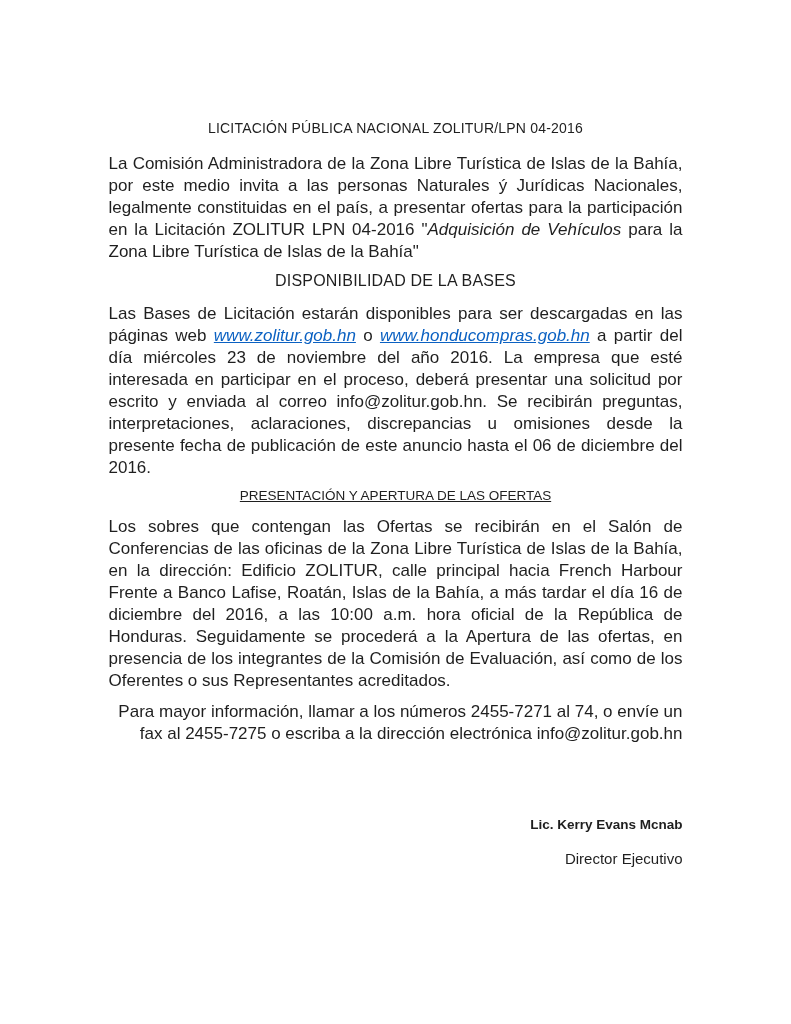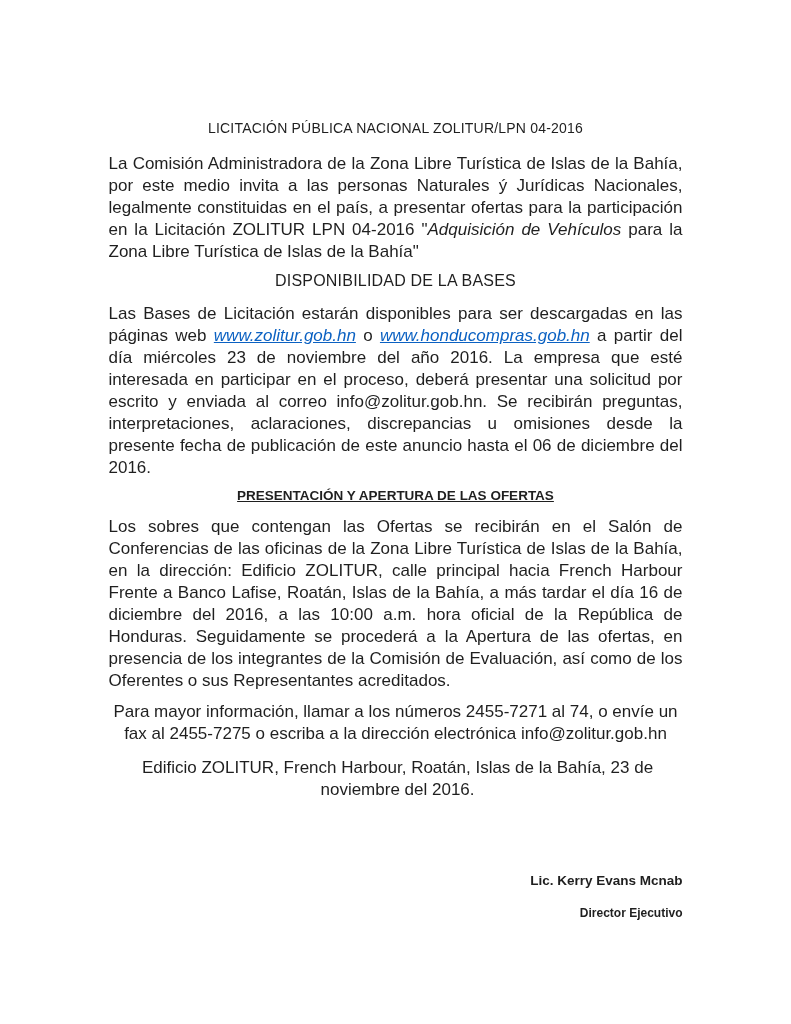--- a/index.html
+++ b/index.html
@@ -42,46 +42,46 @@
   .heading-large {
     text-align: center;
     font-size: 16px;
     letter-spacing: 0.2px;
     margin-top: 5px;
     margin-bottom: 13px;
   }
   .heading-underline {
     text-align: center;
     font-size: 13.5px;
-    font-weight: bold;
+    font-weight: normal;
     text-decoration: underline;
     margin-top: 3px;
     margin-bottom: 13px;
   }
-  .para-left { text-align: center; }
+  .para-left { text-align: right; }
   .indent-sm { padding-left: 4px; }
   .mb-md { margin-bottom: 12px; }
   .link {
     color: var(--link-color);
     text-decoration: underline;
     cursor: pointer;
     font-style: italic;
   }
   .signature {
     margin-top: 72px;
     text-align: right;
   }
   .sig-name {
     font-size: 13.5px;
     font-weight: bold;
     margin-bottom: 18px;
   }
   .sig-title {
-    font-size: 12px;
-    font-weight: bold;
+    font-size: 15px;
+    font-weight: normal;
   }
 </style>
 </head>
 <body>
 
 <div class="page">
   <div class="doc">
 
     <p class="title">LICITACIÓN PÚBLICA NACIONAL ZOLITUR/LPN 04-2016</p>
 
@@ -91,21 +91,20 @@
     <p class="heading-large">DISPONIBILIDAD DE LA BASES</p>
 
     <p class="para"><span>Las Bases de Licitación estarán disponibles para ser descargadas en  las páginas web </span><a class="link">www.zolitur.gob.hn</a><span> o </span><a class="link">www.honducompras.gob.hn</a><span>  a partir del día  miércoles  23 de noviembre del año 2016. La empresa que esté interesada en participar en el proceso, deberá presentar  una solicitud por escrito y enviada al correo info@zolitur.gob.hn.  Se recibirán preguntas, interpretaciones, aclaraciones, discrepancias u omisiones desde la presente fecha de publicación de este anuncio hasta el 06 de diciembre del 2016.</span></p>
 
     <p class="heading-underline">PRESENTACIÓN Y APERTURA DE LAS OFERTAS</p>
 
     <p class="para">Los sobres que contengan las Ofertas se recibirán en el Salón de Conferencias de las oficinas de la Zona Libre Turística de Islas de la Bahía, en la dirección: Edificio ZOLITUR, calle principal hacia French Harbour Frente a Banco Lafise, Roatán, Islas de la Bahía, a más tardar el día 16 de diciembre del 2016, a las 10:00 a.m. hora oficial de la República de Honduras. Seguidamente se procederá a la Apertura de las ofertas, en presencia de los integrantes de la Comisión de Evaluación, así como de los Oferentes o sus Representantes acreditados.</p>
 
     <p class="para para-left mb-md">Para mayor información, llamar a los números 2455-7271 al 74, o envíe un fax al 2455-7275 o escriba a la dirección electrónica info@zolitur.gob.hn</p>
 
-    <p class="para para-left indent-sm">Edificio ZOLITUR, French Harbour, Roatán, Islas de la Bahía, 23 de noviembre del 2016.</p>
 
     <div class="signature">
       <p class="sig-name">Lic. Kerry Evans Mcnab</p>
       <p class="sig-title">Director Ejecutivo</p>
     </div>
 
   </div>
 </div>
 
 </body></html>

